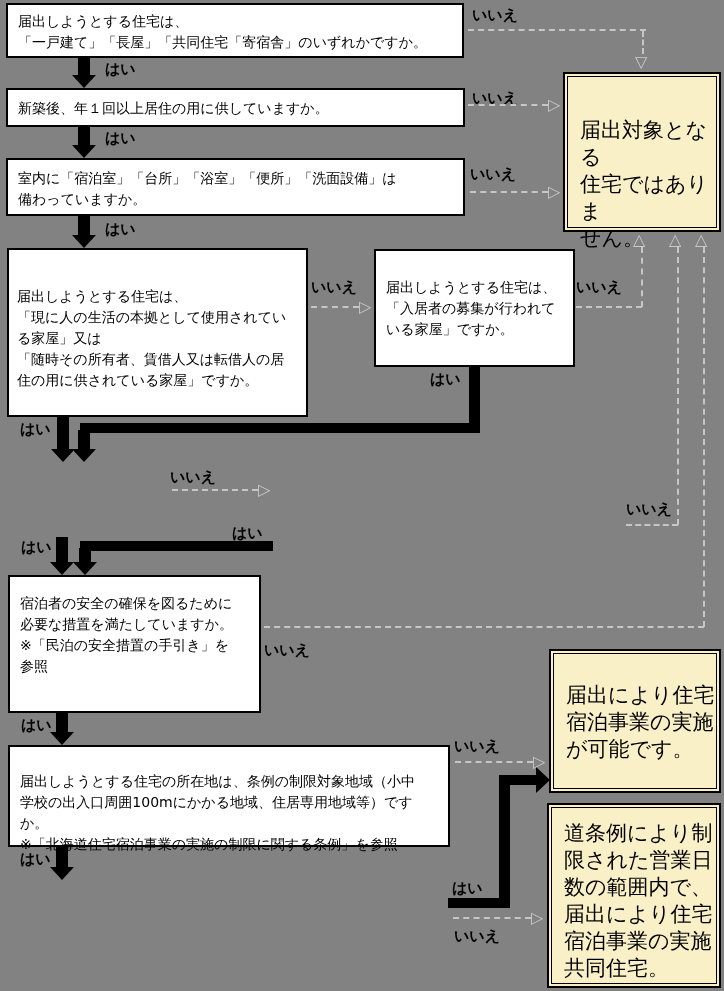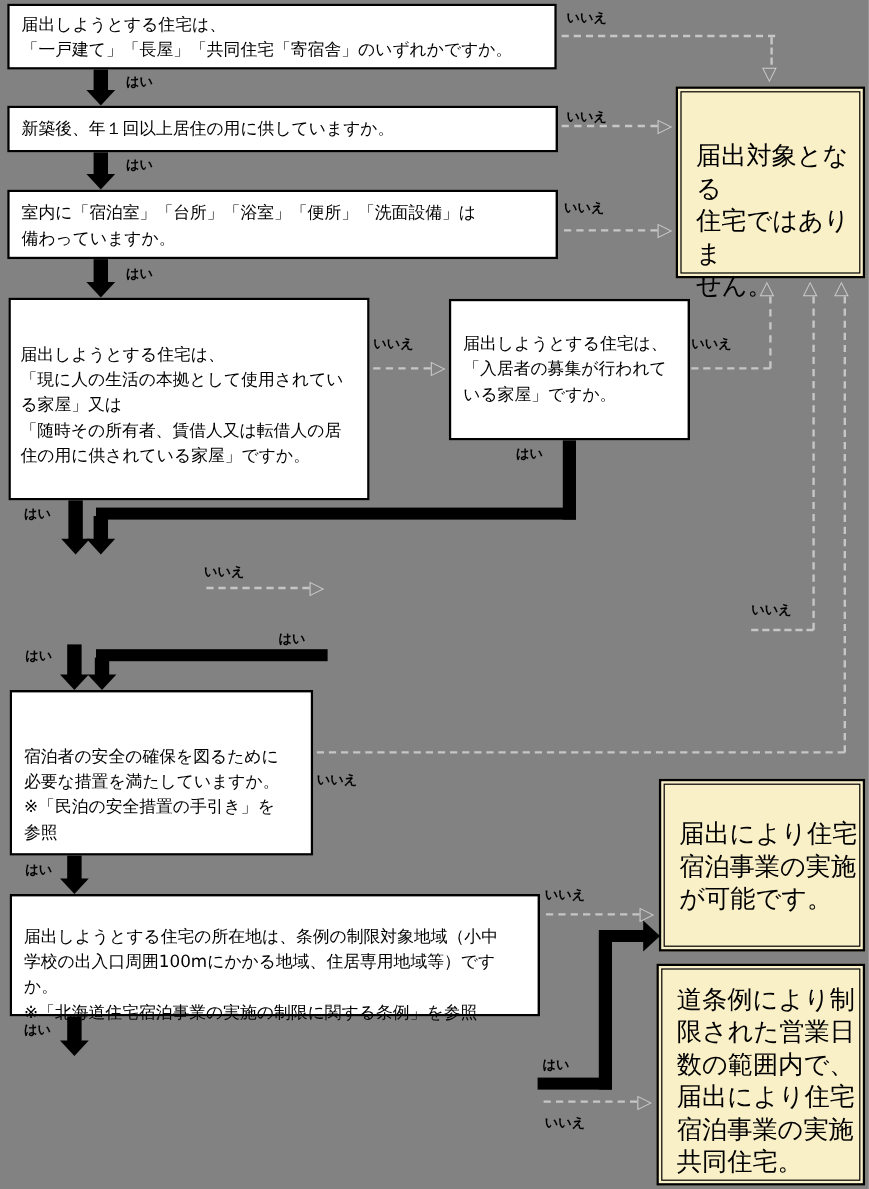--- a/index.html
+++ b/index.html
@@ -3,21 +3,21 @@
 <meta charset="utf-8">
 <style>
   html,body{margin:0;padding:0;}
   body{font-family:"DejaVu Sans",sans-serif;}
   #canvas{position:relative;width:724px;height:991px;background:#828282;overflow:hidden;}
   .qbox{position:absolute;background:#ffffff;border:2px solid #000;box-sizing:border-box;
         font-size:14px;line-height:21px;color:#000;white-space:pre-line;}
   .rbox{position:absolute;background:#faf0c8;border:2px solid #000;box-sizing:border-box;padding:2px;}
   .rbox-inner{border:1px solid #000;width:100%;height:100%;box-sizing:border-box;background:#faf0c8;
         font-size:21px;line-height:27px;color:#000;white-space:pre-line;padding-left:12px;}
-  .lbl{position:absolute;font-weight:bold;font-size:11px;line-height:16px;color:#000;}
+  .lbl{position:absolute;font-weight:bold;font-size:15px;line-height:16px;color:#000;}
   .stem{position:absolute;background:#000;}
   .headD{position:absolute;width:0;height:0;border-left:12px solid transparent;
          border-right:12px solid transparent;border-top:13px solid #000;}
   .headR{position:absolute;width:0;height:0;border-top:13px solid transparent;
          border-bottom:13px solid transparent;border-left:14px solid #000;}
   .dash-h{position:absolute;height:0;border-top:2px dashed #c6c6c6;}
   .dash-v{position:absolute;width:0;border-left:2px dashed #c6c6c6;}
   .ah{position:absolute;color:#c9c9c9;font-size:16px;line-height:16px;}
 </style>
 </head>
@@ -31,21 +31,21 @@
   <div class="qbox" style="left:6px;top:158px;width:459px;height:58px;padding:8px 10px;">室内に「宿泊室」「台所」「浴室」「便所」「洗面設備」は
 備わっていますか。</div>
   <div class="qbox" style="left:7px;top:248px;width:301px;height:169px;padding:36px 8px;">届出しようとする住宅は、
 「現に人の生活の本拠として使用されてい
 る家屋」又は
 「随時その所有者、賃借人又は転借人の居
 住の用に供されている家屋」ですか。</div>
   <div class="qbox" style="left:374px;top:249px;width:201px;height:118px;padding:26px 10px;">届出しようとする住宅は、
 「入居者の募集が行われて
 いる家屋」ですか。</div>
-  <div class="qbox" style="left:8px;top:575px;width:253px;height:138px;padding:44px 10px;">宿泊者の安全の確保を図るために
+  <div class="qbox" style="left:8px;top:575px;width:253px;height:138px;padding:16px 10px;">宿泊者の安全の確保を図るために
 必要な措置を満たしていますか。
 ※「民泊の安全措置の手引き」を
 参照</div>
   <div class="qbox" style="left:8px;top:745px;width:442px;height:102px;padding:24px 10px;">届出しようとする住宅の所在地は、条例の制限対象地域（小中
 学校の出入口周囲100mにかかる地域、住居専用地域等）ですか。
 ※「北海道住宅宿泊事業の実施の制限に関する条例」を参照</div>
 
   <div class="rbox" style="left:563px;top:72px;width:158px;height:160px;">
     <div class="rbox-inner" style="padding-top:40px;">届出対象となる
 住宅ではありま

